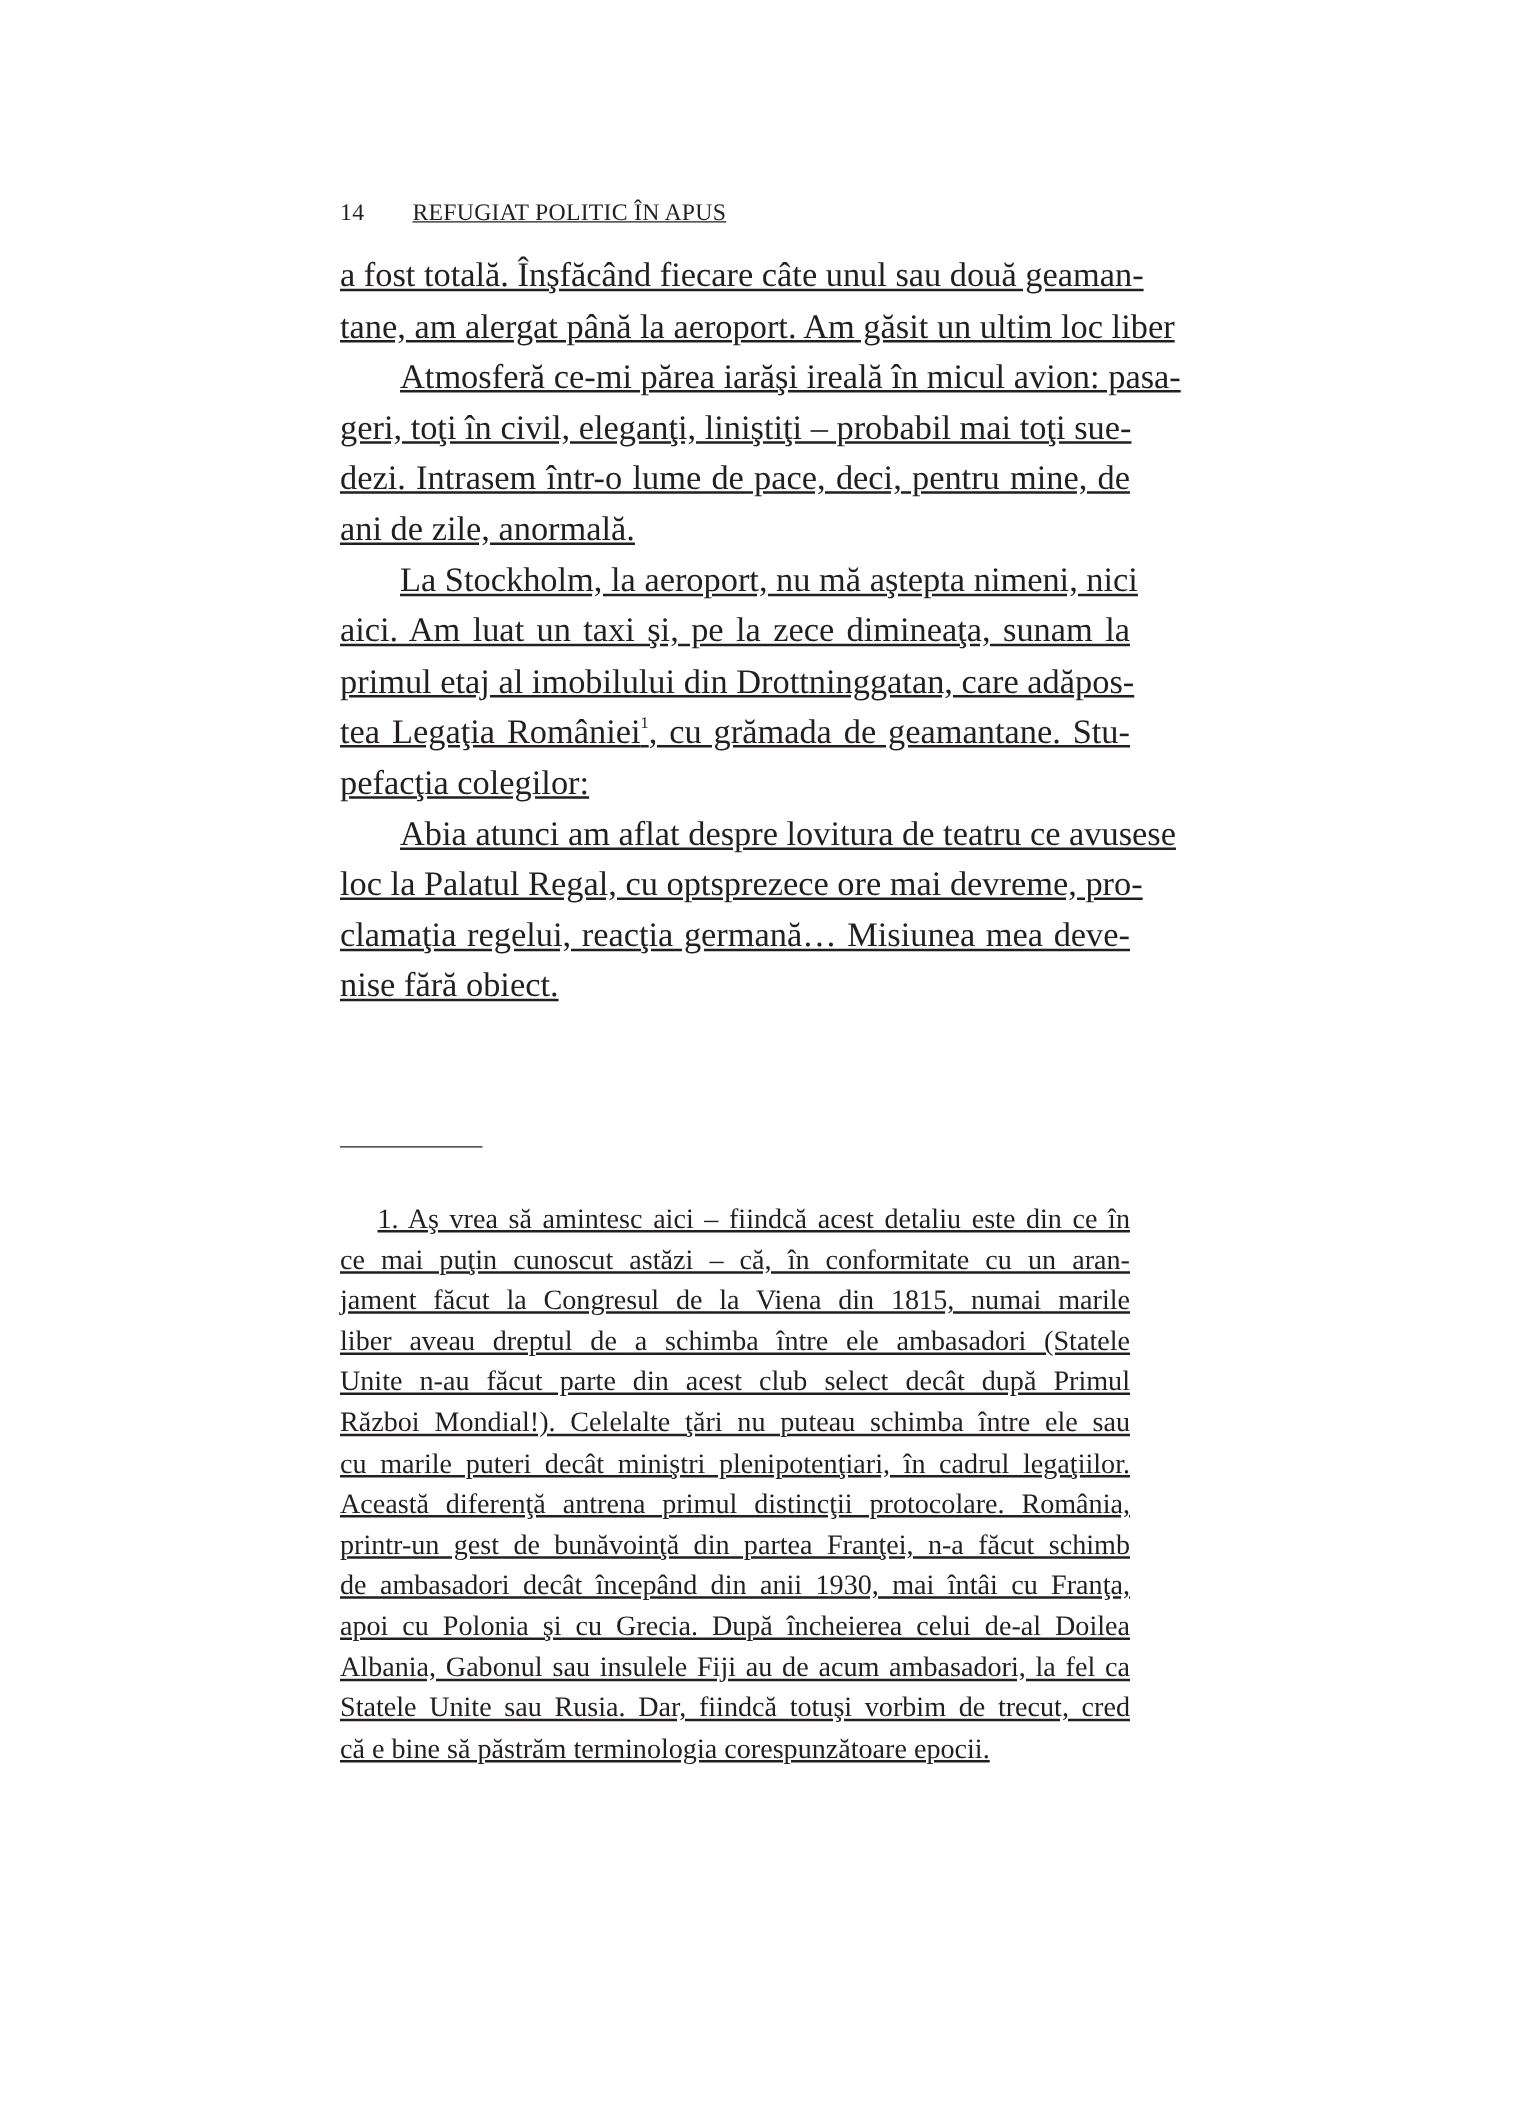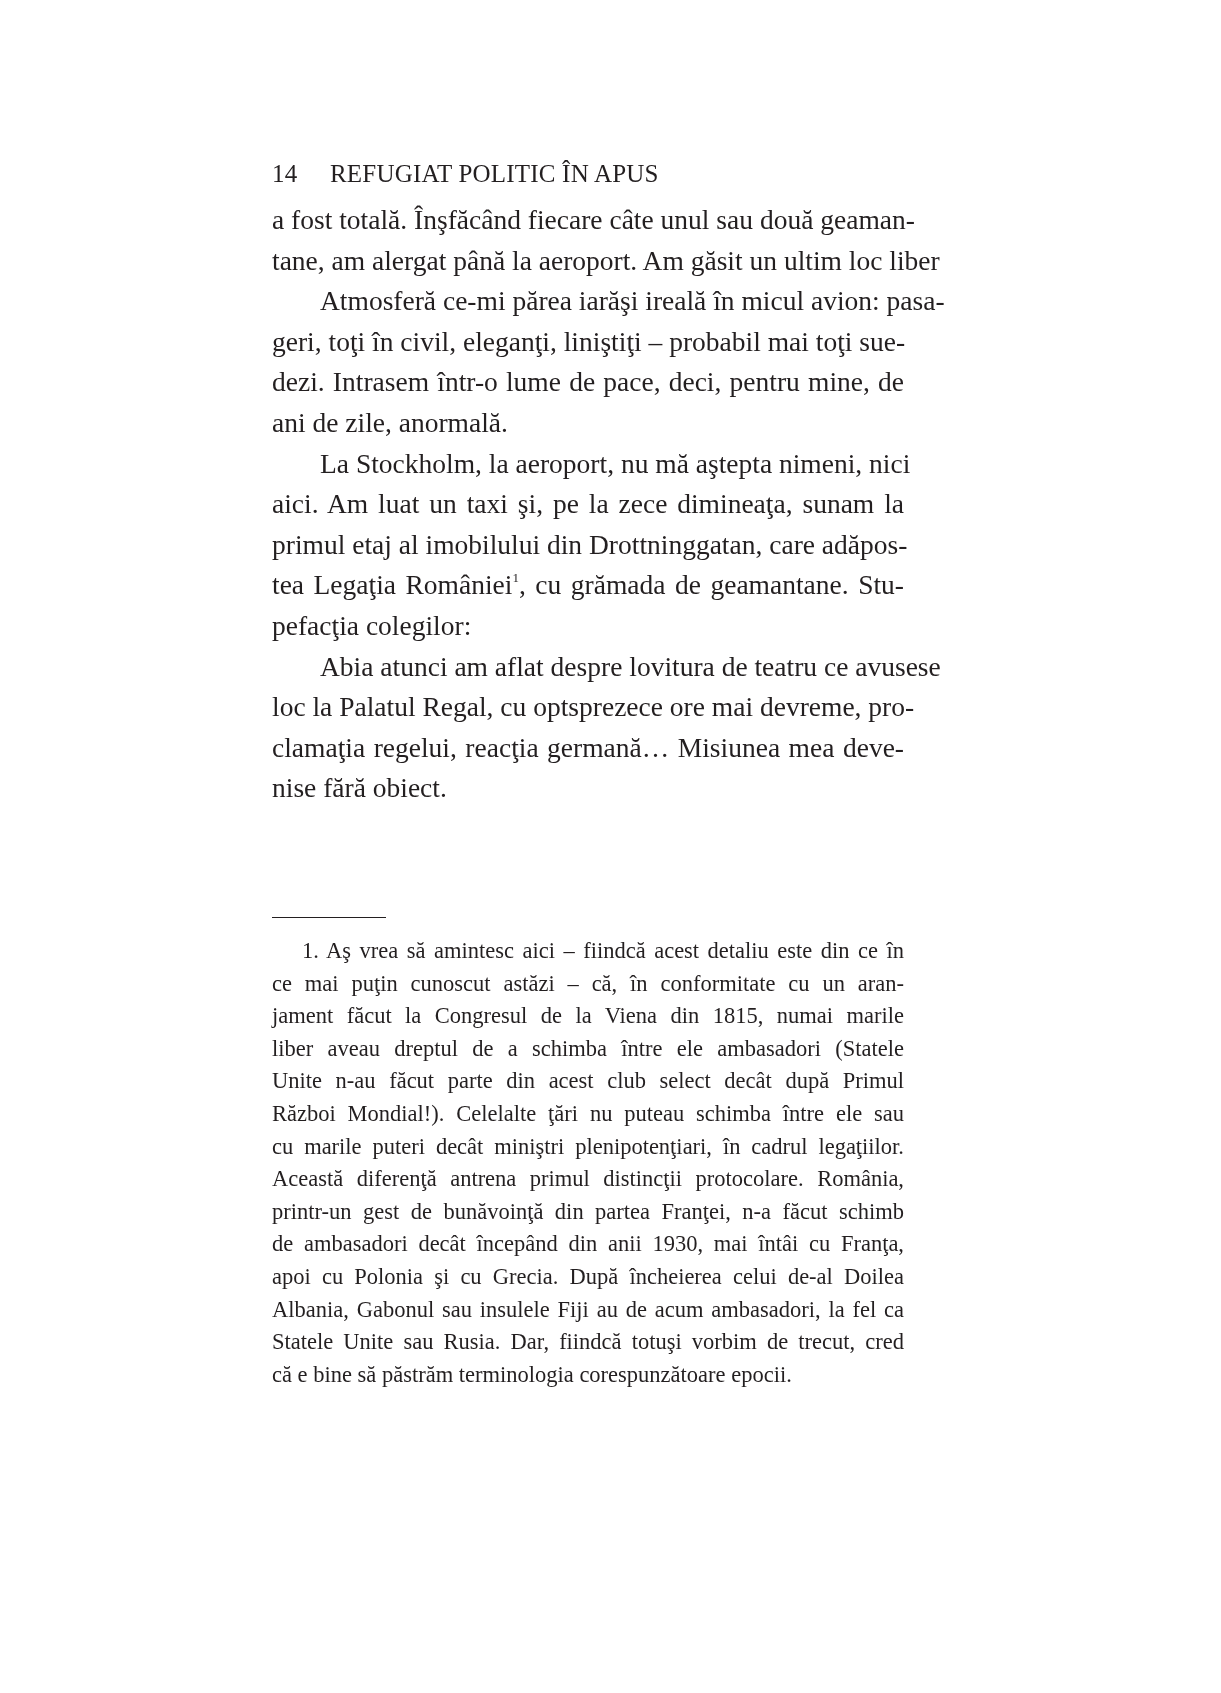--- a/index.html
+++ b/index.html
@@ -4,40 +4,40 @@
 <style>
   html, body { margin: 0; padding: 0; background: #ffffff; }
   body { width: 1221px; height: 1693px; position: relative; overflow: hidden; }
   .page {
     position: absolute; left: 272px; top: 0; width: 632px;
     font-family: "Liberation Serif", "DejaVu Serif", serif;
     color: #231f20;
   }
   .running-head {
     position: absolute; top: 160px; left: 0;
-    font-size: 25px; letter-spacing: 0.2px; white-space: nowrap;
+    font-size: 19px; letter-spacing: 0.2px; white-space: nowrap; text-decoration: underline;
   }
   .running-head .pg { display: inline-block; width: 58px; }
   .body-text {
     position: absolute; top: 200px; left: 0; width: 632px;
     font-size: 27.5px; line-height: 40.6px;
   }
-  .line { display: block; white-space: nowrap; text-align: justify; text-align-last: justify; }
+  .line { display: block; white-space: nowrap; text-align: justify; text-align-last: justify; text-decoration: underline; }
   .line.last { text-align-last: left; }
   .line.indent { padding-left: 48px; }
   sup { font-size: 13px; vertical-align: 12px; line-height: 0; }
   .rule {
     position: absolute; top: 917px; left: 0; width: 114px; height: 0;
     border-top: 1.5px solid #231f20;
   }
   .footnote {
     position: absolute; top: 935px; left: 0; width: 632px;
     font-size: 22.5px; line-height: 32.6px;
   }
-  .footnote .line.indent { padding-left: 30px; }
+  .footnote .line.indent { padding-left: 30px; margin-top: 24px; }
 </style>
 </head>
 <body>
 
 <div class="page">
   <div class="running-head">
     <span class="pg">14</span><span>REFUGIAT POLITIC ÎN APUS</span>
   </div>
 
   <div class="body-text">

